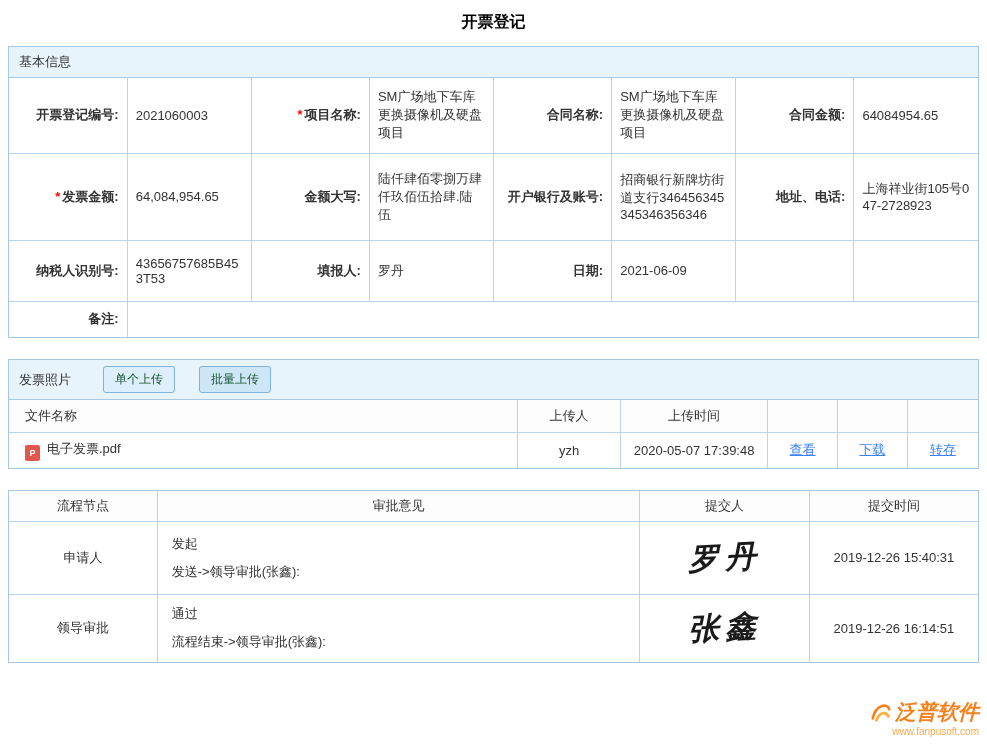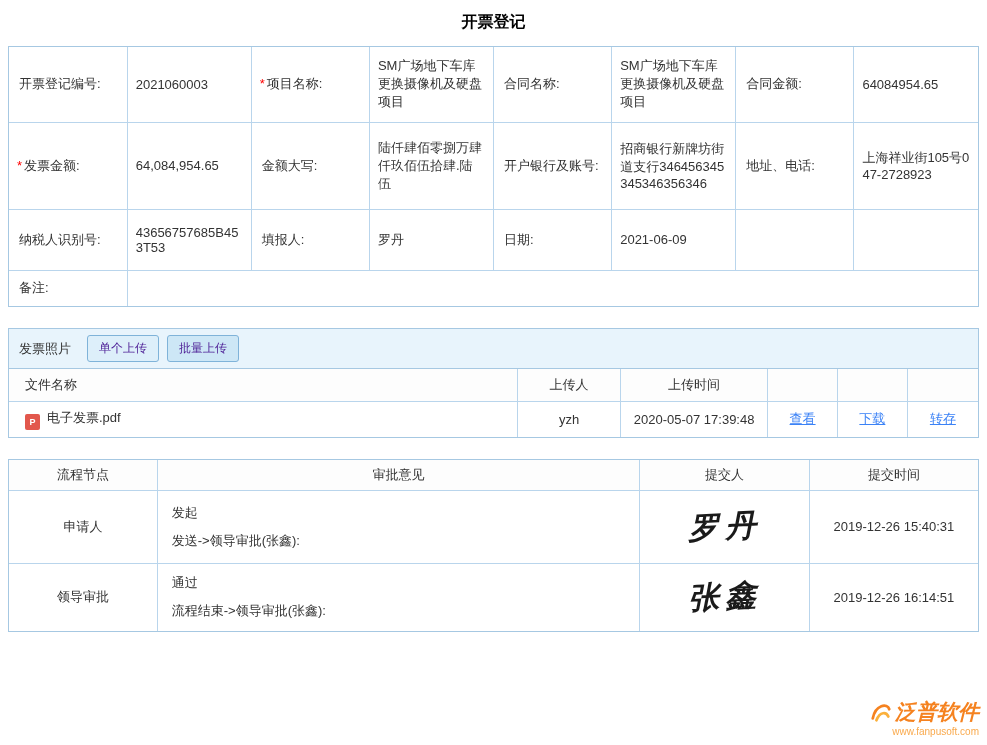--- a/index.html
+++ b/index.html
@@ -18,32 +18,32 @@
     padding:6px 10px;
     border-bottom:1px solid #a6c8e2;
     font-size:13px;
     color:#333;
   }
 
   table { width:100%; border-collapse:collapse; table-layout:fixed; border:hidden; }
   td, th { border:1px solid #b9d5ec; font-size:13px; padding:5px 8px; word-break:break-all; vertical-align:middle; }
 
   
-  .lbl { text-align:left; color:#333; }
+  .lbl { text-align:right; color:#333;font-weight:bold; }
   .val { text-align:left; color:#333; }
   .req { color:#f00; margin-right:2px; }
 
   
   .photos-header { display:flex; align-items:center; }
   .photos-header .sec-label { margin-right:8px; }
   .upload-btn {
-    margin-left:8px;
+    margin-left:24px;
     background:#ddeffa;
     border:1px solid #7fb3d9;
-    color:#4c1d95;
+    color:#14532d;
     font-size:12px;
     padding:4px 11px;
     border-radius:3px;
     cursor:pointer;
     font-family:inherit;
   }
   .upload-btn.batch { background:#cde7f6; }
   .files-table th { font-weight:normal; text-align:center; padding:7px 8px; background:#fdfdfd; }
   .files-table .th-left, .files-table .file-name-cell { text-align:left; padding-left:16px; }
   .pdf-icon {
@@ -79,20 +79,21 @@
   .wm-url { color:#f9a94c; font-size:10px; margin-top:0px; }
 </style>
 </head>
 <body>
 
 <div class="page">
 
   <div class="title">开票登记</div>
 
   <div class="box">
+    <div class="section-header">基本信息</div>
     <table class="info-table">
       <colgroup>
         <col style="width:12.2%">
           <col style="width:12.8%">
         <col style="width:12.2%">
           <col style="width:12.8%">
         <col style="width:12.2%">
           <col style="width:12.8%">
         <col style="width:12.2%">
           <col style="width:12.8%">

